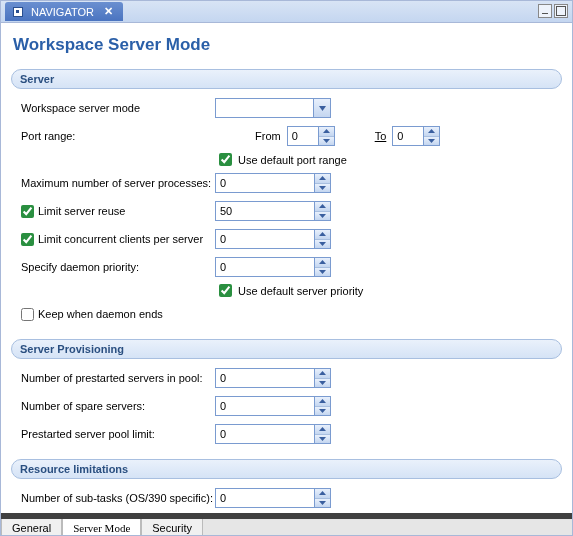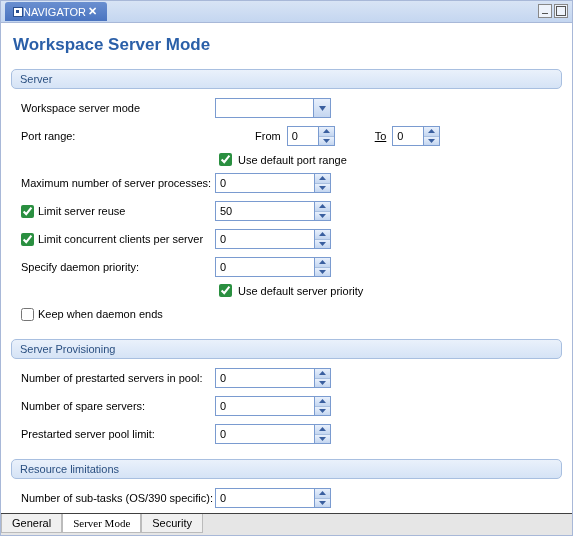--- a/index.html
+++ b/index.html
@@ -19,21 +19,21 @@
     background: linear-gradient(to bottom, #d8e4f5 0%, #c4d6f0 100%);
     border-bottom: 1px solid #a8b8d8;
     display: flex;
     align-items: center;
     padding: 0 4px;
     position: relative;
   }
   .tab {
     display: flex;
     align-items: center;
-    gap: 0;
+    gap: 8px;
     background: linear-gradient(to bottom, #6a8fd0 0%, #4a74c0 100%);
     color: #fff;
     padding: 3px 8px;
     border-radius: 3px 3px 0 0;
     font-weight: normal;
   }
   .tab-icon {
     width: 10px;
     height: 10px;
     background: #fff;
@@ -82,23 +82,23 @@
     font-size: 17px;
     font-weight: bold;
     margin: 4px 2px 14px 2px;
   }
   .section {
     margin-bottom: 6px;
   }
   .section-header {
     background: linear-gradient(to bottom, #eaf1fb 0%, #d5e3f6 100%);
     border: 1px solid #a8bfe0;
-    border-radius: 5px;
+    border-radius: 10px;
     padding: 3px 8px;
-    font-weight: normal;
+    font-weight: bold;
     color: #2a4f80;
   }
   .section-body {
     padding: 8px 6px 2px 6px;
   }
   .row {
     display: flex;
     align-items: center;
     margin-bottom: 6px;
     min-height: 22px;
@@ -176,21 +176,21 @@
   .right-check {
     margin-left: 198px;
     display: flex;
     align-items: center;
     gap: 6px;
     padding-left: 4px;
     margin-bottom: 6px;
   }
   .bottom-tabs {
     height: 22px;
-    border-top: 1px solid #404040;
+    border-top: 6px solid #404040;
     background: #e6e6e6;
     display: flex;
     align-items: flex-start;
     padding-top: 0;
   }
   .btab {
     padding: 3px 10px;
     border: 1px solid #bbb;
     border-top: none;
     background: #f0f0f0;

